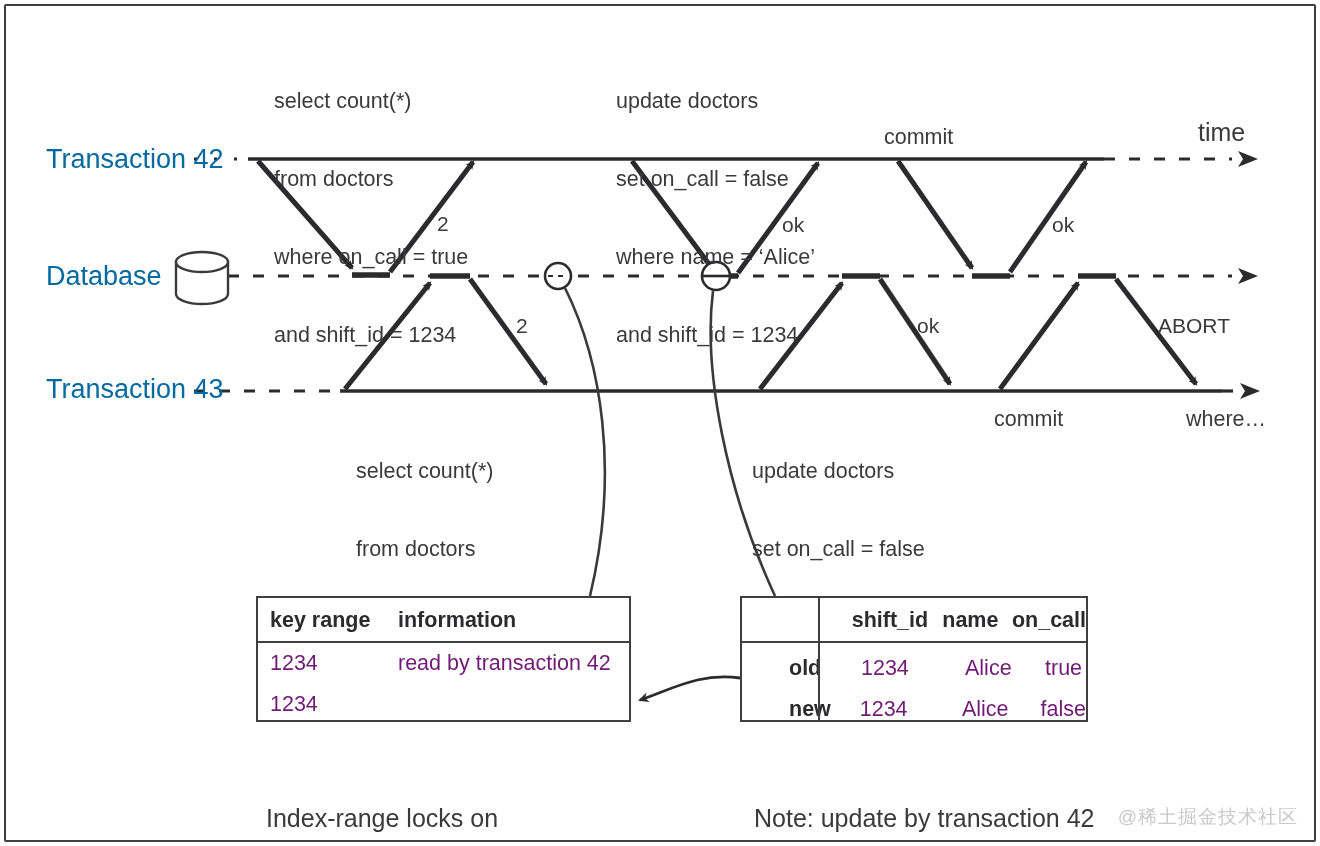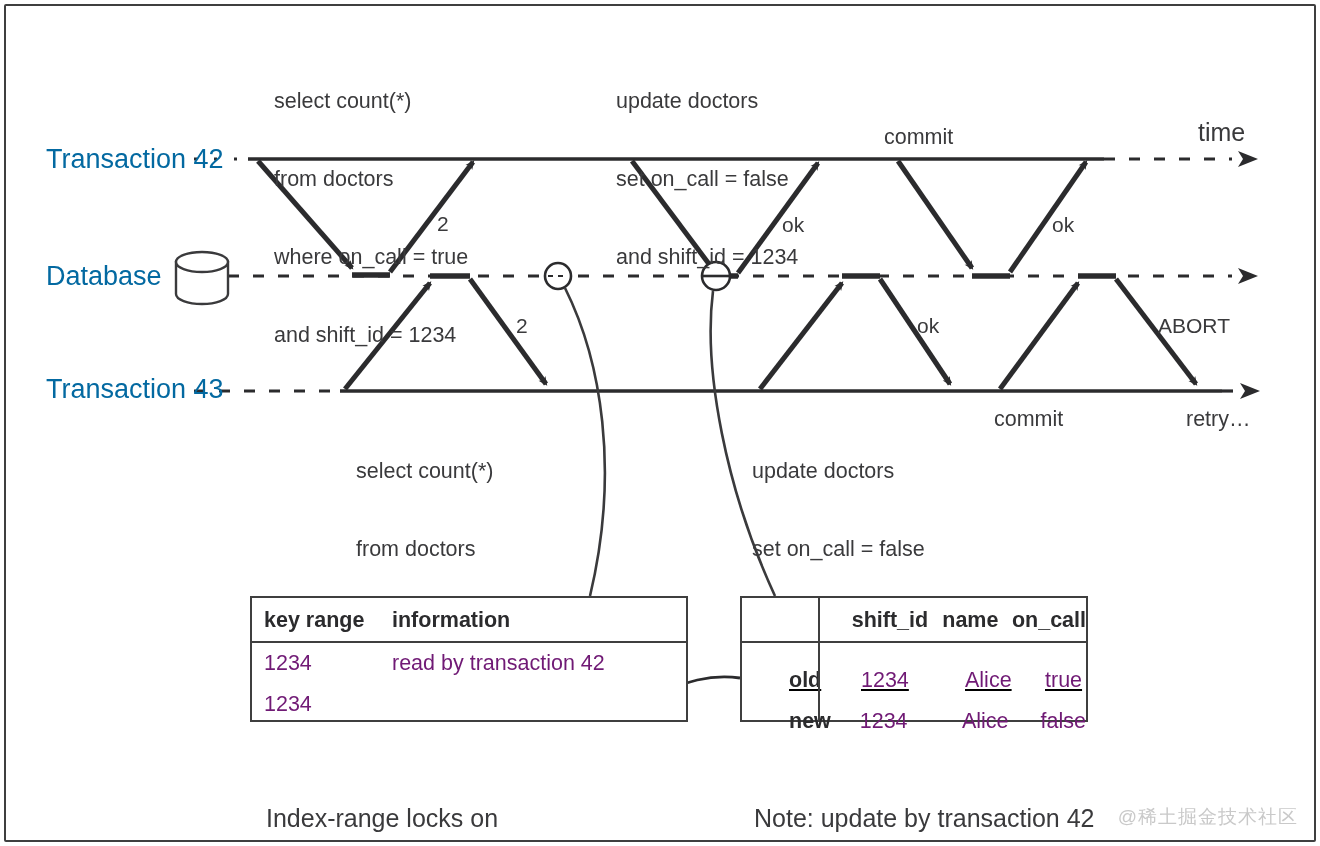--- a/index.html
+++ b/index.html
@@ -151,20 +151,21 @@
   <div class="txt sql" style="left:274px;top:36px;">
     <div>select count(*)</div>
     <div>from doctors</div>
     <div>where on_call = true</div>
     <div>and shift_id = 1234</div>
   </div>
 
   <div class="txt sql" style="left:616px;top:36px;">
     <div>update doctors</div>
     <div>set on_call = false</div>
+    <div>where name = ‘Alice’</div>
     <div>and shift_id = 1234</div>
   </div>
 
   <div class="txt sql" style="left:884px;top:124px;">commit</div>
 
   <div class="txt small-lbl" style="left:437px;top:212px;">2</div>
   <div class="txt small-lbl" style="left:782px;top:213px;">ok</div>
   <div class="txt small-lbl" style="left:1052px;top:213px;">ok</div>
 
   <div class="txt small-lbl" style="left:516px;top:314px;">2</div>
@@ -179,23 +180,23 @@
   </div>
 
   <div class="txt sql" style="left:752px;top:406px;">
     <div>update doctors</div>
     <div>set on_call = false</div>
     <div>where name = ‘Bob’</div>
     <div>and shift_id = 1234</div>
   </div>
 
   <div class="txt sql" style="left:994px;top:406px;">commit</div>
-  <div class="txt sql" style="left:1186px;top:406px;">retry…</div>
-
-  <div class="tblbox" style="left:250px;top:596px;width:438px;height:126px;">
+  <div class="txt sql" style="left:1186px;top:406px;">where…</div>
+
+  <div class="tblbox" style="left:256px;top:596px;width:375px;height:126px;">
     <div class="trow hrow" style="padding-left:12px;">
       <span class="cell b" style="width:128px;">key range</span>
       <span class="cell b">information</span>
     </div>
     <div class="hdr-sep" style="top:43px;"></div>
     <div class="trow" style="padding-left:12px;margin-top:1px;">
       <span class="cell" style="width:128px;">1234</span>
       <span class="cell">read by transaction 42</span>
     </div>
     <div class="trow" style="padding-left:12px;">
@@ -205,21 +206,21 @@
 
   <div class="tblbox" style="left:740px;top:596px;width:348px;height:126px;padding-left:33px;">
     <div class="vsep" style="left:76px;"></div>
     <div class="trow hrow" style="padding-left:14px;">
       <span class="cell b" style="width:72px;"></span>
       <span class="cell b" style="width:104px;">shift_id</span>
       <span class="cell b" style="width:80px;">name</span>
       <span class="cell b">on_call</span>
     </div>
     <div class="hdr-sep" style="top:43px;"></div>
-    <div class="trow" style="padding-left:14px;margin-top:18px;text-decoration:underline;">
+    <div class="trow" style="padding-left:14px;margin-top:6px;">
       <span class="cell b" style="width:72px;">old</span>
       <span class="cell" style="width:104px;">1234</span>
       <span class="cell" style="width:80px;">Alice</span>
       <span class="cell">true</span>
     </div>
     <div class="trow" style="padding-left:14px;">
       <span class="cell b" style="width:72px;">new</span>
       <span class="cell" style="width:104px;">1234</span>
       <span class="cell" style="width:80px;">Alice</span>
       <span class="cell">false</span>

